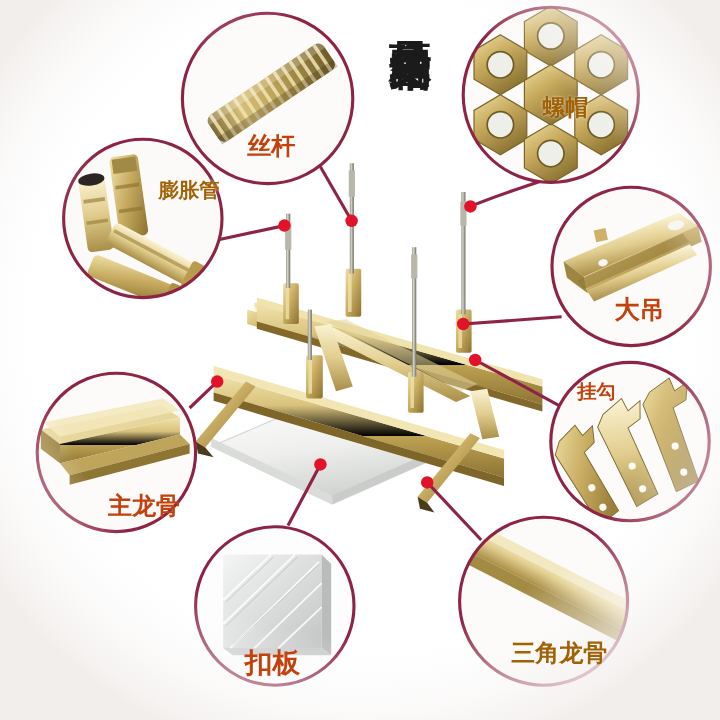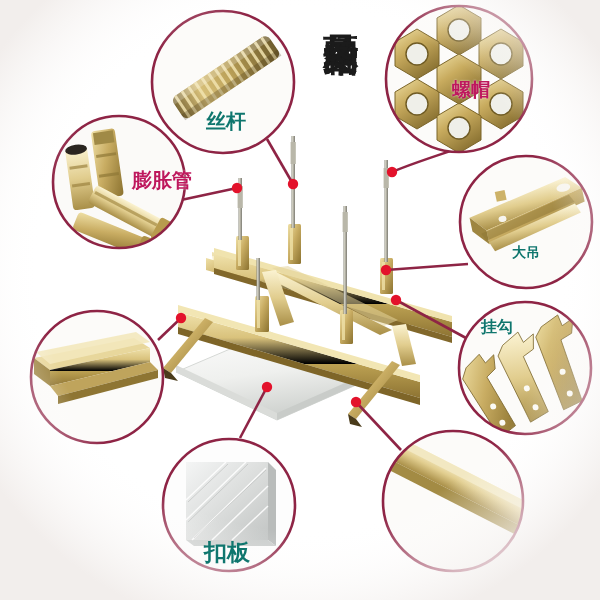--- a/index.html
+++ b/index.html
@@ -30,22 +30,22 @@
     white-space:nowrap;
   }
 
   
   .lbl{
     position:absolute;
     font-weight:700;
     white-space:nowrap;
     font-family:"DejaVu Sans","Liberation Sans",sans-serif;
   }
-  .lbl.dark{ color:#0f766e; }
-  .lbl.red { color:#be185d; text-shadow:0 0 2px rgba(255,255,255,.8);padding-left:20px; }
+  .lbl.dark{ color:#c2410c; }
+  .lbl.red { color:#a16207; text-shadow:0 0 2px rgba(255,255,255,.8);padding-left:20px; }
 </style>
 </head>
 <body>
 
 <div id="stage">
 
   <svg id="art" viewBox="0 0 600 600">
     <defs>
       <linearGradient id="brass" x1="0" y1="0" x2="0" y2="1">
         <stop offset="0%" stop-color="#f0e2ac"></stop>
@@ -420,20 +420,22 @@
         </g>
       </g>
       <circle cx="453" cy="501" r="70" fill="none" stroke="#8e2445" stroke-width="2.6"></circle>
     </g>
 
     <rect x="0" y="0" width="600" height="600" fill="url(#vign)" pointer-events="none"></rect>
   </svg>
 
   <div class="title">吊顶骨架结构图</div>
 
-  <div class="lbl red" style="left:112px;top:147px;font-size:20px;margin-top:20px;">膨胀管</div>
+  <div class="lbl red" style="left:112px;top:147px;font-size:17px;">膨胀管</div>
   <div class="lbl dark" style="left:206px;top:108px;font-size:20px;">丝杆</div>
   <div class="lbl red" style="left:432px;top:77px;font-size:19px;">螺帽</div>
-  <div class="lbl dark" style="left:512px;top:244px;font-size:14px;">大吊</div>
+  <div class="lbl dark" style="left:512px;top:244px;font-size:21px;">大吊</div>
   <div class="lbl dark" style="left:481px;top:317px;font-size:16px;">挂勾</div>
+  <div class="lbl dark" style="left:90px;top:408px;font-size:20px;">主龙骨</div>
   <div class="lbl dark" style="left:204px;top:537px;font-size:23px;">扣板</div>
+  <div class="lbl red" style="left:406px;top:531px;font-size:20px;">三角龙骨</div>
 
 </div>
 
 </body></html>

